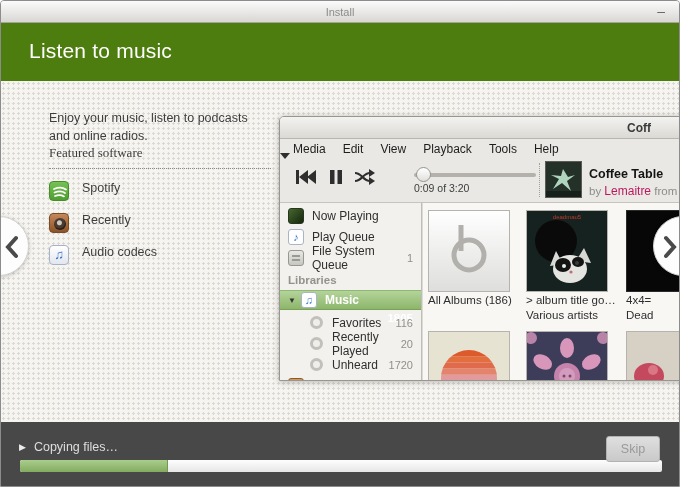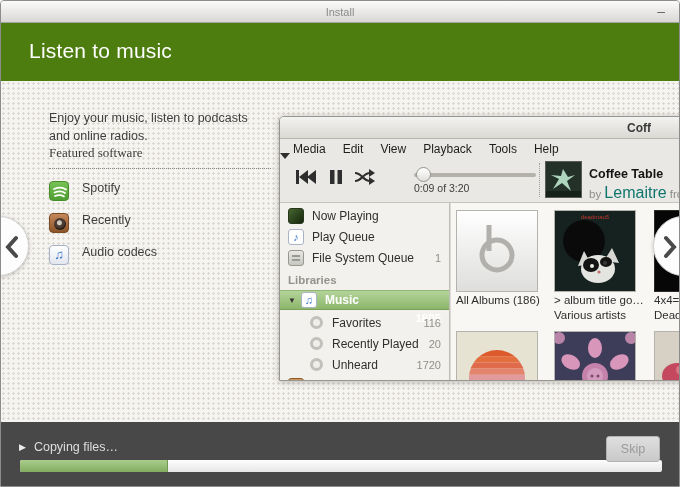--- a/index.html
+++ b/index.html
@@ -64,24 +64,24 @@
   .slider { position:absolute; left:134px; top:14px; width:122px; height:4px;
             background:#b3b1aa; border-radius:2px; }
   .shandle { position:absolute; left:2px; top:-6px; width:15px; height:15px;
              background:linear-gradient(#ffffff,#e0e0de); border:1px solid #97958f; border-radius:50%; }
   .ptime { position:absolute; left:134px; top:23px; width:122px; 
            font-size:10.5px; color:#3c3c3c; }
   .vsep { position:absolute; left:259px; top:4px; height:34px; border-left:1px dotted #a2a09a; }
   .art { position:absolute; left:265px; top:2px; width:37px; height:37px; border:1px solid #5a5a56; }
   .ttitle { position:absolute; left:309px; top:8px; font-size:12.5px; font-weight:bold; color:#141414; white-space:nowrap; }
   .tby { position:absolute; left:309px; top:25px; font-size:11.5px; color:#8c8c88; white-space:nowrap; }
-  .tby .em { color:#0f766e; font-size:16px; }
+  .tby .em { color:#be185d; font-size:12px; }
 
   .pbody { position:absolute; top:86px; left:0; right:0; bottom:0; display:flex; }
-  .psidebar { width:170px; background:#f2f1ed; border-right:1px solid #bfbdb7; position:relative; overflow:hidden;padding-left:15px; }
+  .psidebar { width:142px; background:#f2f1ed; border-right:1px solid #bfbdb7; position:relative; overflow:hidden;padding-left:15px; }
   .palbums { flex:1; background:#f8f7f4; border-left:1px solid #dddbd5; position:relative; overflow:hidden; }
 
   .srow { position:absolute; left:0; right:0; height:21px; display:flex; align-items:center;
           font-size:12px; color:#2f2f2f; padding:0 8px; }
   .srow .cnt { margin-left:auto; color:#90908a; font-size:11px; }
   .ic16 { width:16px; height:16px; border-radius:3px; margin-right:8px; flex:none; }
   .np-ic  { background:linear-gradient(135deg,#46672f,#16260e); border:1px solid #26371c; }
   .note-ic { background:#ffffff; border:1px solid #a9b4c4; color:#3a76c8; font-size:11px;
              line-height:14px; text-align:center; }
   .fsq-ic { background:linear-gradient(#e8e8e6,#c6c6c2); border:1px solid #98988f;

